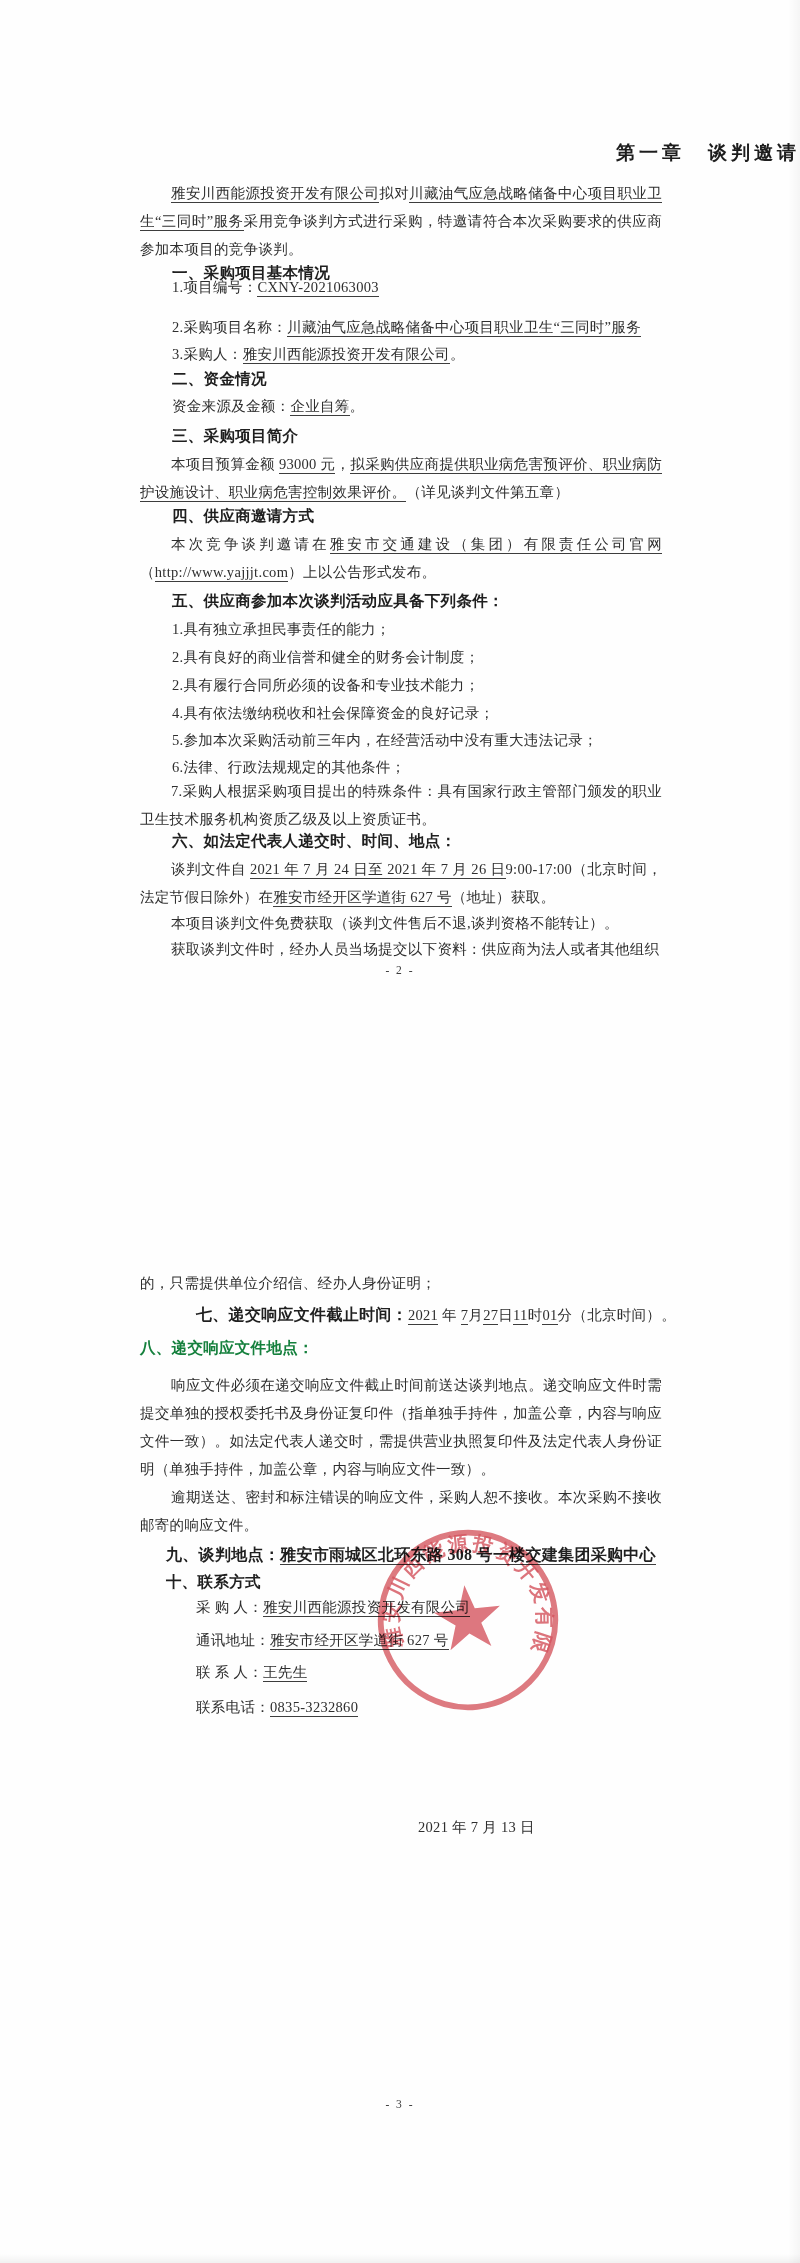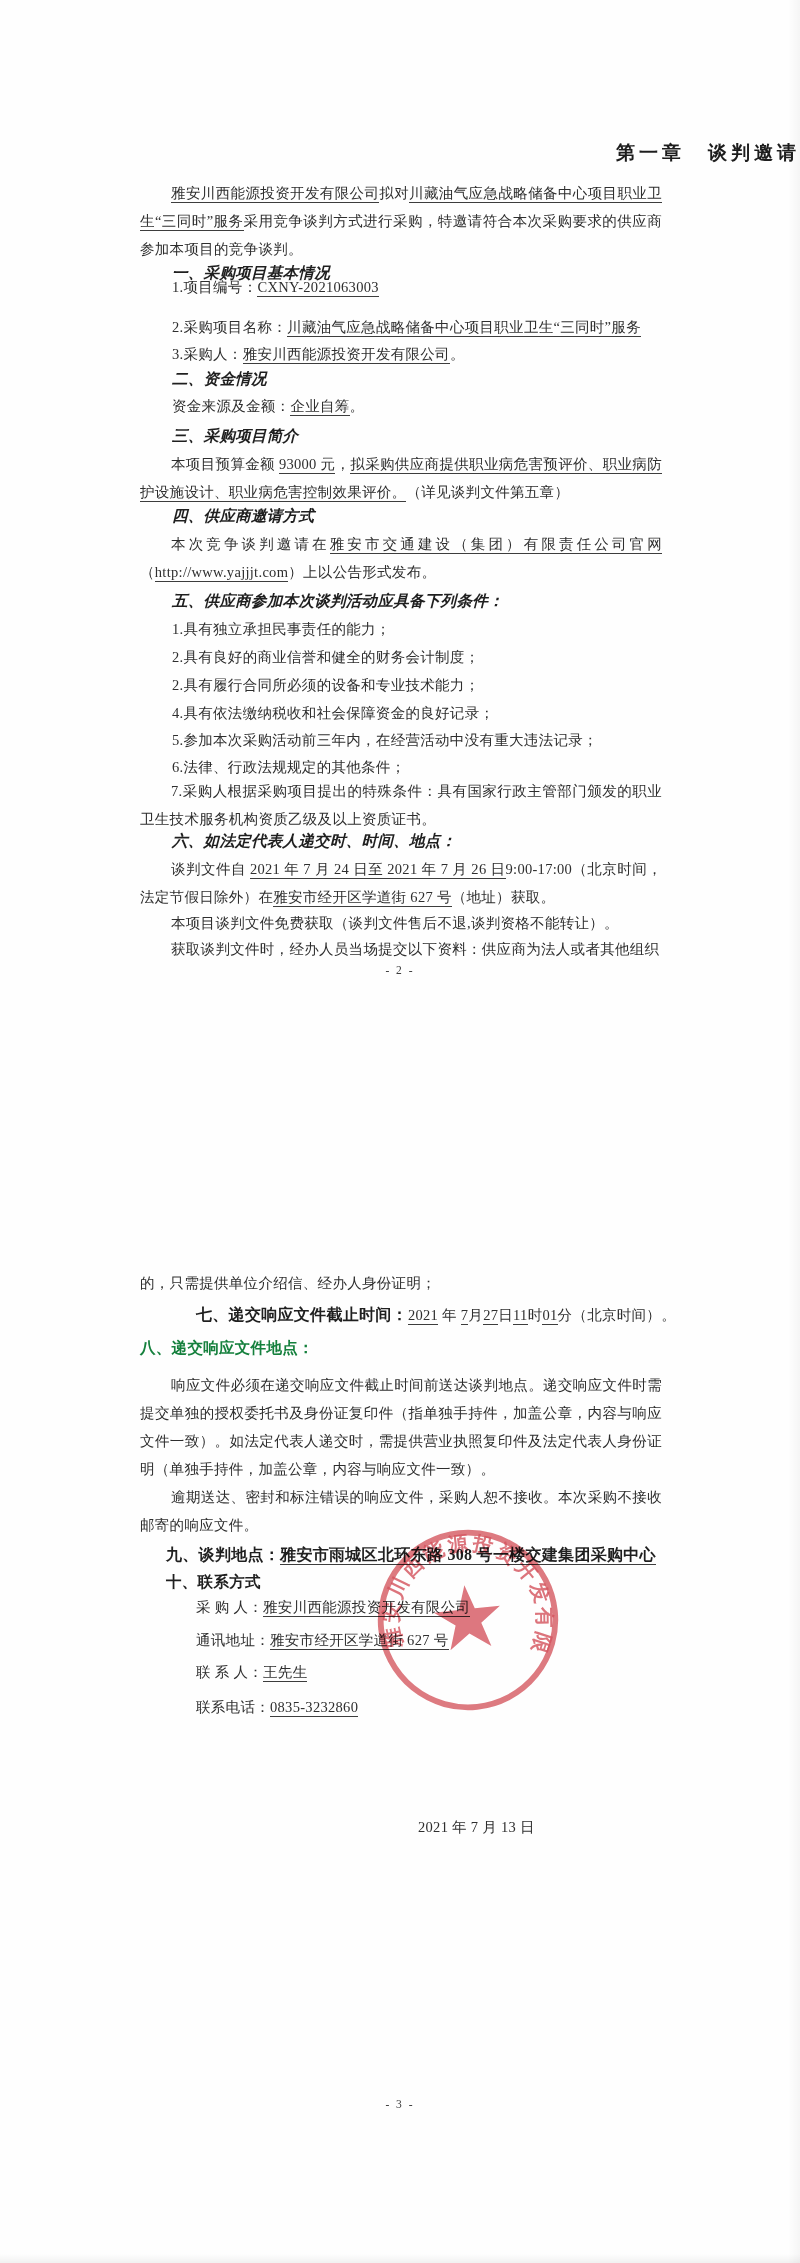--- a/index.html
+++ b/index.html
@@ -11,21 +11,21 @@
   }
   
   .scan-edge-right{position:absolute;top:0;right:0;width:12px;height:100%;
     background:linear-gradient(to right,rgba(0,0,0,0),rgba(0,0,0,0.035));}
   .scan-edge-bottom{position:absolute;left:0;bottom:0;width:100%;height:9px;
     background:linear-gradient(to bottom,rgba(0,0,0,0),rgba(0,0,0,0.05));}
 
   .blk{position:absolute;font-size:14.5px;line-height:28px;letter-spacing:0.3px;}
   .title{left:0;width:100%;text-align:right;font-size:19px;font-weight:bold;
          letter-spacing:4px;color:#1d1d1d;line-height:30px;}
-  .h{left:172px;font-weight:bold;font-size:15.5px;color:#1f1f1f;font-style:italic;}
+  .h{left:172px;font-weight:bold;font-size:15.5px;color:#1f1f1f;}
   .h0{left:140px;font-weight:bold;font-size:15.5px;color:#15803d;}
   .h26{left:166px;font-weight:bold;font-size:15.5px;color:#1f1f1f;}
   .h7{left:196px;}
   .p{left:140px;width:522px;text-indent:31px;text-align:justify;}
   .p0{left:140px;width:522px;text-align:justify;}
   .it{left:172px;width:494px;white-space:nowrap;}
   .ct{left:196px;}
   .date{left:418px;}
   .pageno{left:0;width:100%;text-align:center;font-size:11.5px;letter-spacing:2px;color:#3a3a3a;}
   span.u{border-bottom:1px solid #3d3d3d;padding-bottom:1px;}

